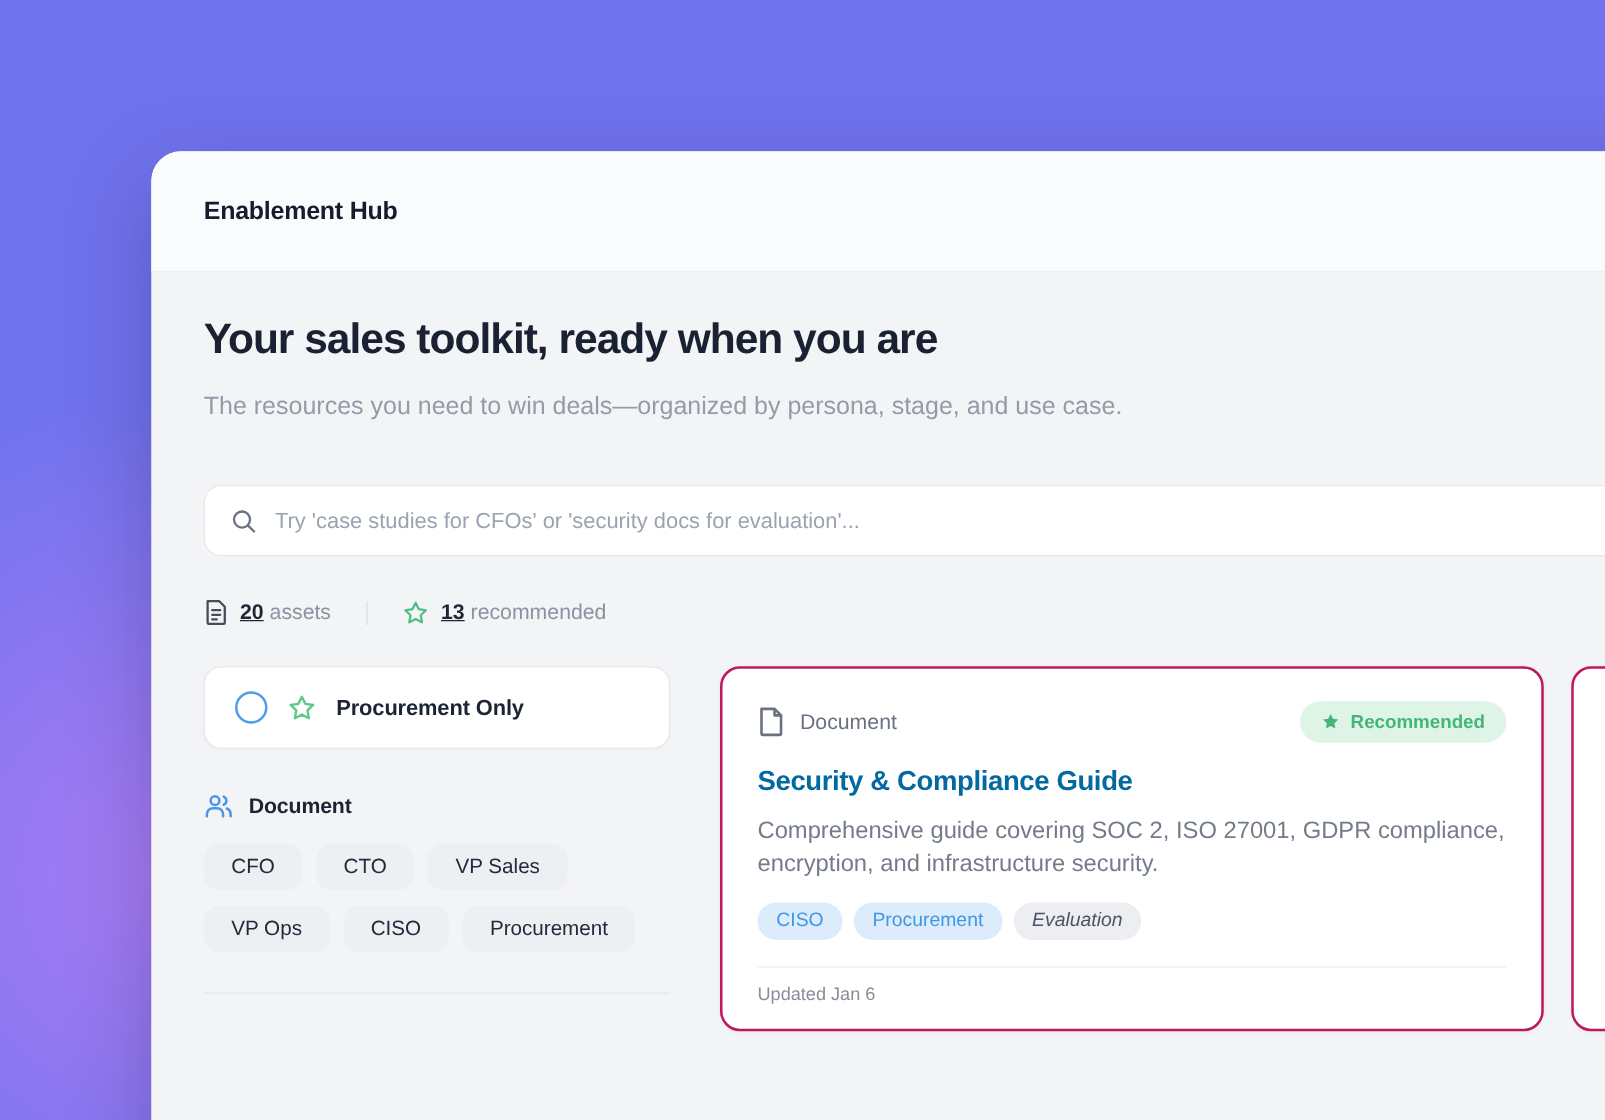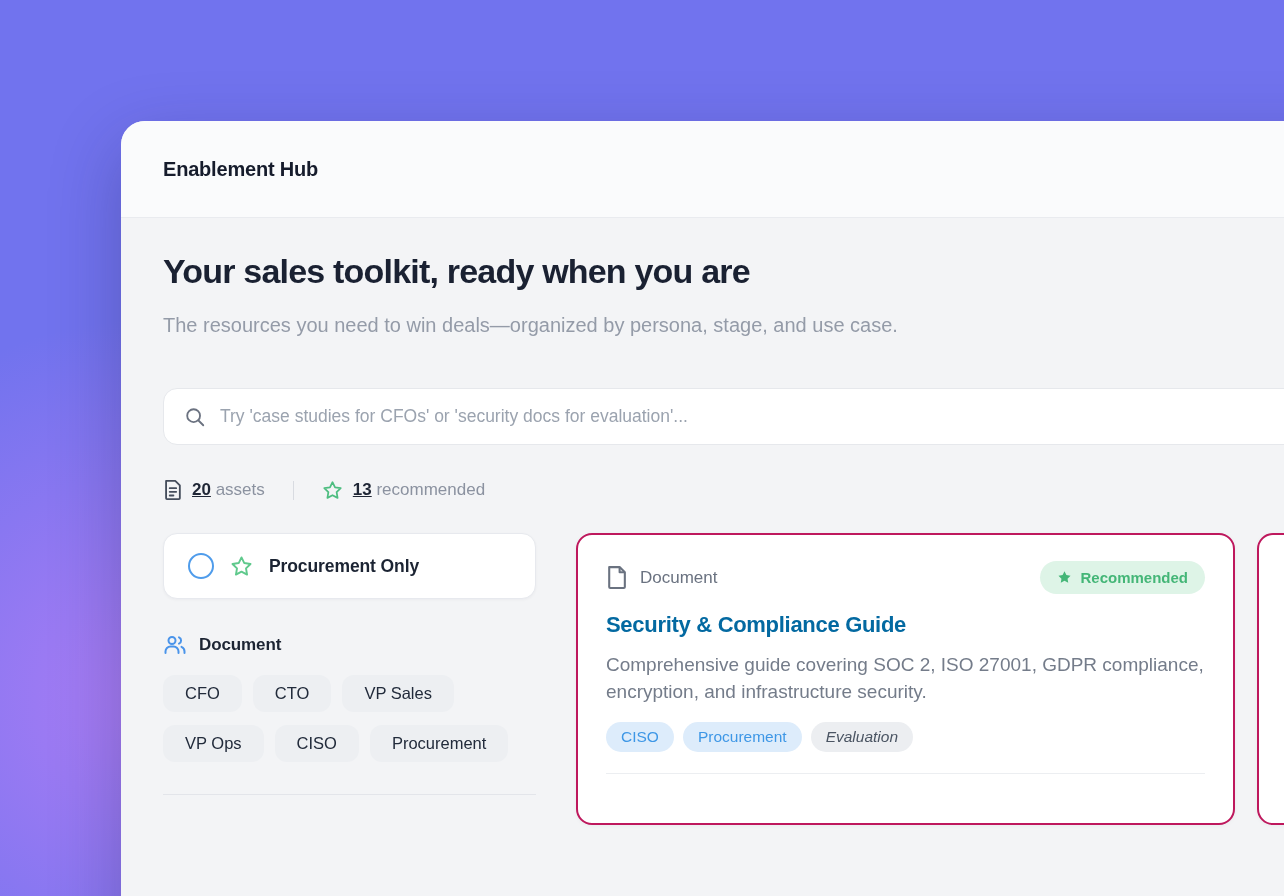--- a/index.html
+++ b/index.html
@@ -352,20 +352,21 @@
             </div>
           </div>
           <div class="card-title">Security &amp; Compliance Guide</div>
           <div class="card-desc">Comprehensive guide covering SOC 2, ISO 27001, GDPR compliance, encryption, and infrastructure security.</div>
           <div class="card-tags">
             <span class="tag blue">CISO</span>
             <span class="tag blue">Procurement</span>
             <span class="tag gray">Evaluation</span>
           </div>
           <div class="card-footer-divider"></div>
+          <div class="card-updated">Updated Jan 6</div>
         </div>
 
         <div class="asset-card"></div>
 
       </div>
 
     </div>
   </div>
 </div>
 

